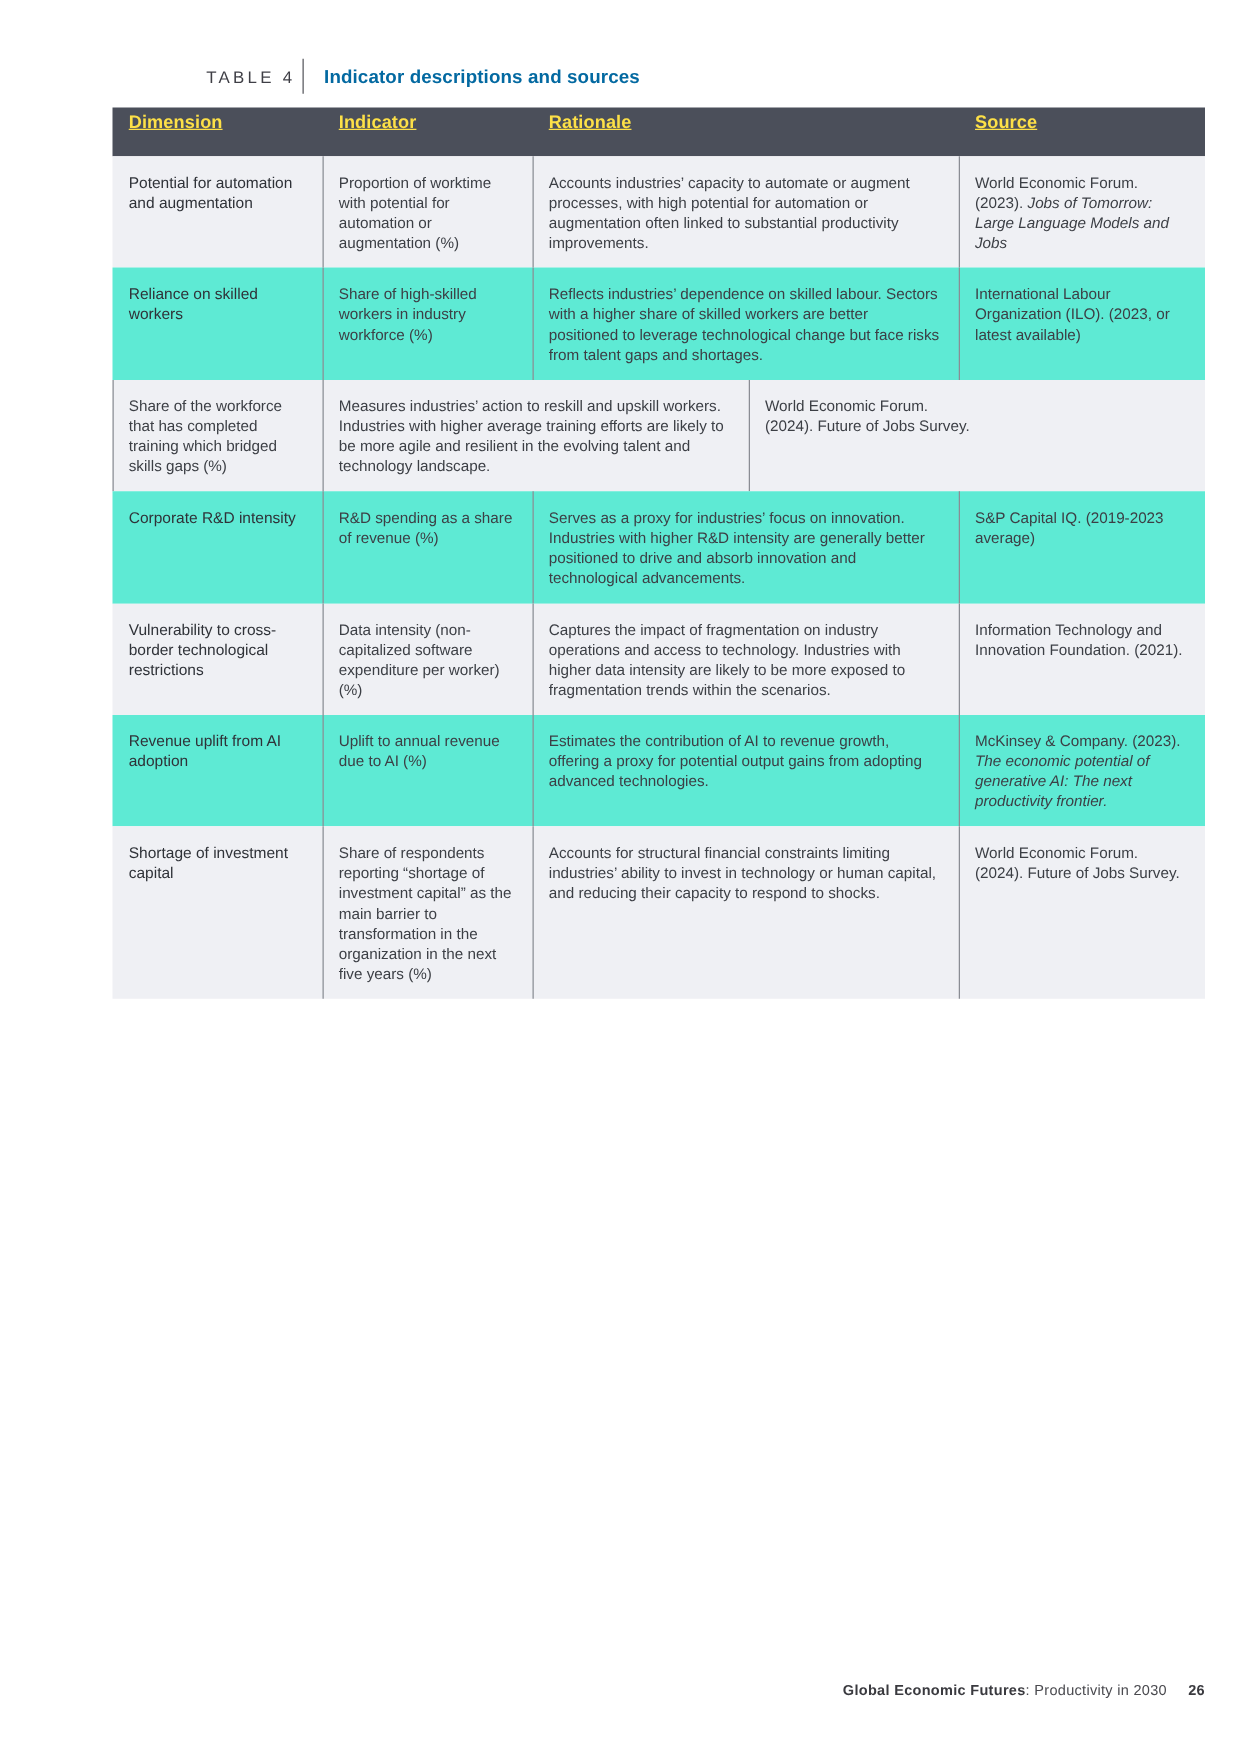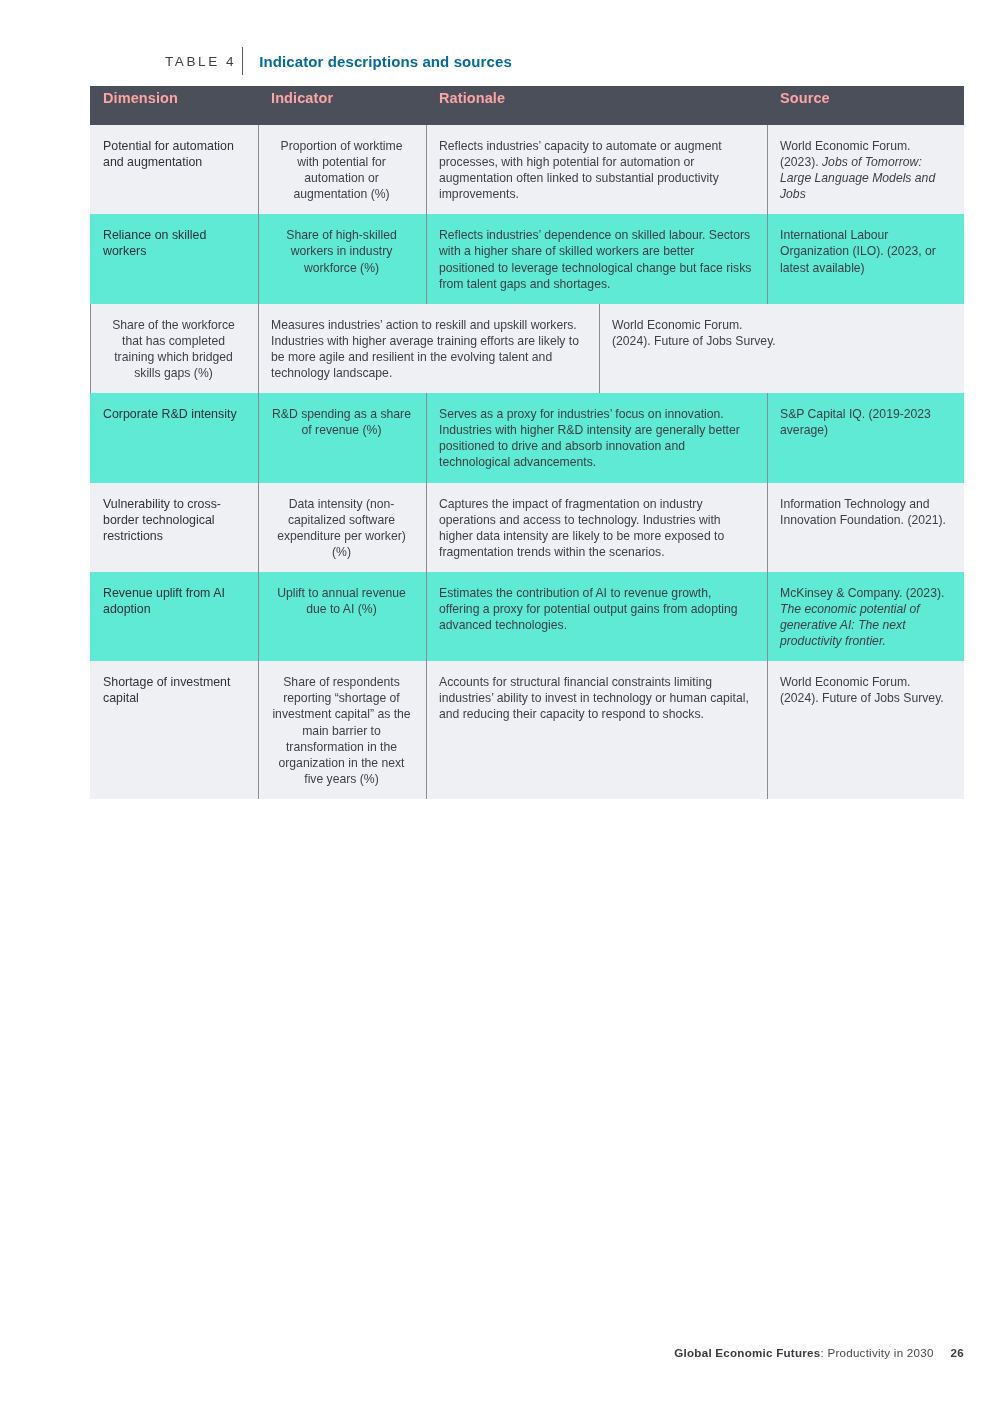--- a/index.html
+++ b/index.html
@@ -63,28 +63,29 @@
     left: 58px;
     top: 86px;
     width: 874px;
   }
   .thead {
     display: flex;
     background: #4b4f5a;
     height: 39px;
   }
   .thead .cell {
-    color: #fca5a5;
+    color: #fde047;
     font-size: 14.5px;
     font-weight: 600;
     letter-spacing: 0.1px;
     display: flex;
     align-items: center;
     box-sizing: border-box;
     padding: 0 0 16px 13px;
+    text-decoration: underline;
   }
   .row {
     display: flex;
     position: relative;
     background: #5eead4;
   }
   .row.striped {
     background: #eff0f4;
   }
   .row .cell {
@@ -104,21 +105,21 @@
     content: "";
     position: absolute;
     left: 0;
     top: 0;
     bottom: 0;
     width: 1px;
     background: #8a8d94;
   }
 
   .c1 { width: 168px; flex: none; }
-  .c2 { width: 168px; flex: none; text-align: center; }
+  .c2 { width: 168px; flex: none; }
   .c3 { width: 341px; flex: none; }
   .c4 { width: 197px; flex: none; }
 
   .it { font-style: italic; }
 
   
   .footer {
     position: absolute;
     right: 60px;
     top: 1346px;
@@ -153,21 +154,21 @@
     <div class="thead">
       <div class="cell c1">Dimension</div>
       <div class="cell c2">Indicator</div>
       <div class="cell c3">Rationale</div>
       <div class="cell c4">Source</div>
     </div>
 
     <div class="row striped">
       <div class="cell c1 dim">Potential for automation and augmentation</div>
       <div class="cell c2 rule">Proportion of worktime with potential for automation or augmentation (%)</div>
-      <div class="cell c3 rule">Reflects industries’ capacity to automate or augment processes, with high potential for automation or augmentation often linked to substantial productivity improvements.</div>
+      <div class="cell c3 rule">Accounts industries’ capacity to automate or augment processes, with high potential for automation or augmentation often linked to substantial productivity improvements.</div>
       <div class="cell c4 rule"><span>World Economic Forum. (2023). </span><span class="it">Jobs of Tomorrow: Large Language Models and Jobs</span></div>
     </div>
 
     <div class="row">
       <div class="cell c1 dim">Reliance on skilled workers</div>
       <div class="cell c2 rule">Share of high-skilled workers in industry workforce (%)</div>
       <div class="cell c3 rule">Reflects industries’ dependence on skilled labour. Sectors with a higher share of skilled workers are better positioned to leverage technological change but face risks from talent gaps and shortages.</div>
       <div class="cell c4 rule"><span>International Labour Organization (ILO). (2023, or latest available)</span><span class="it"></span></div>
     </div>
 

